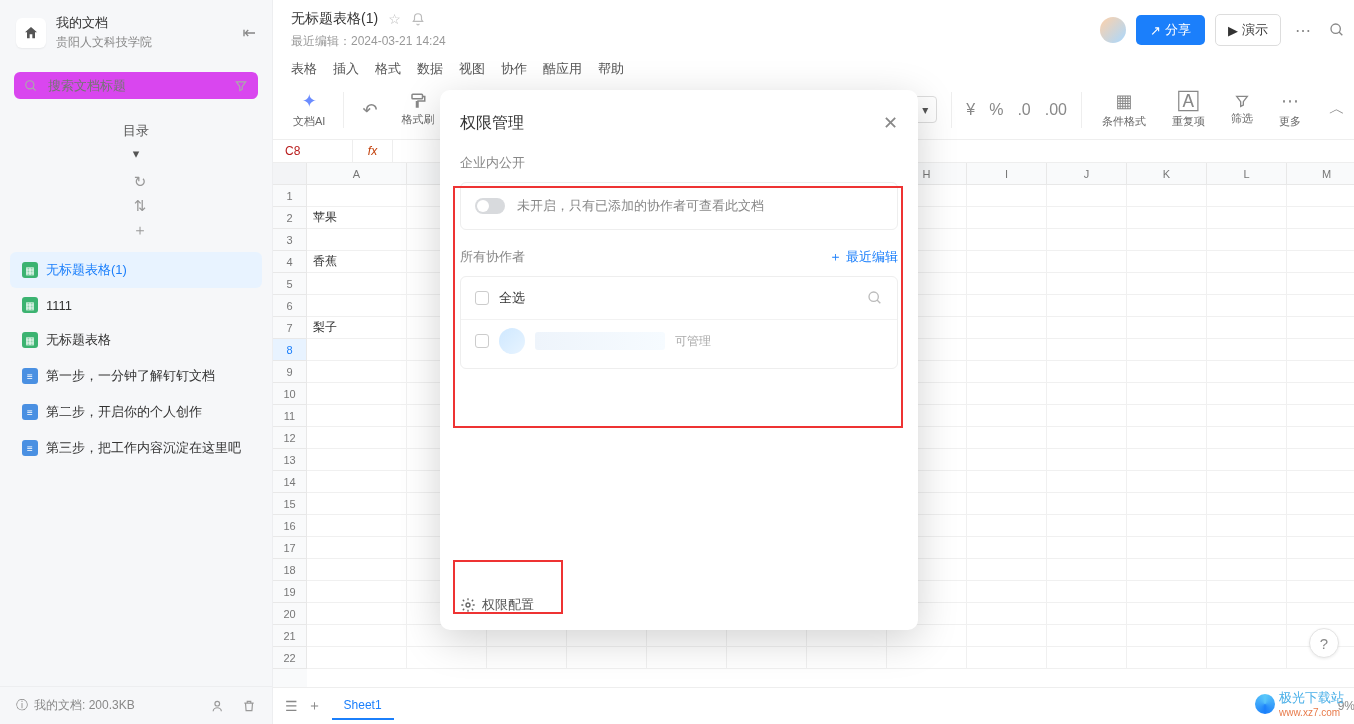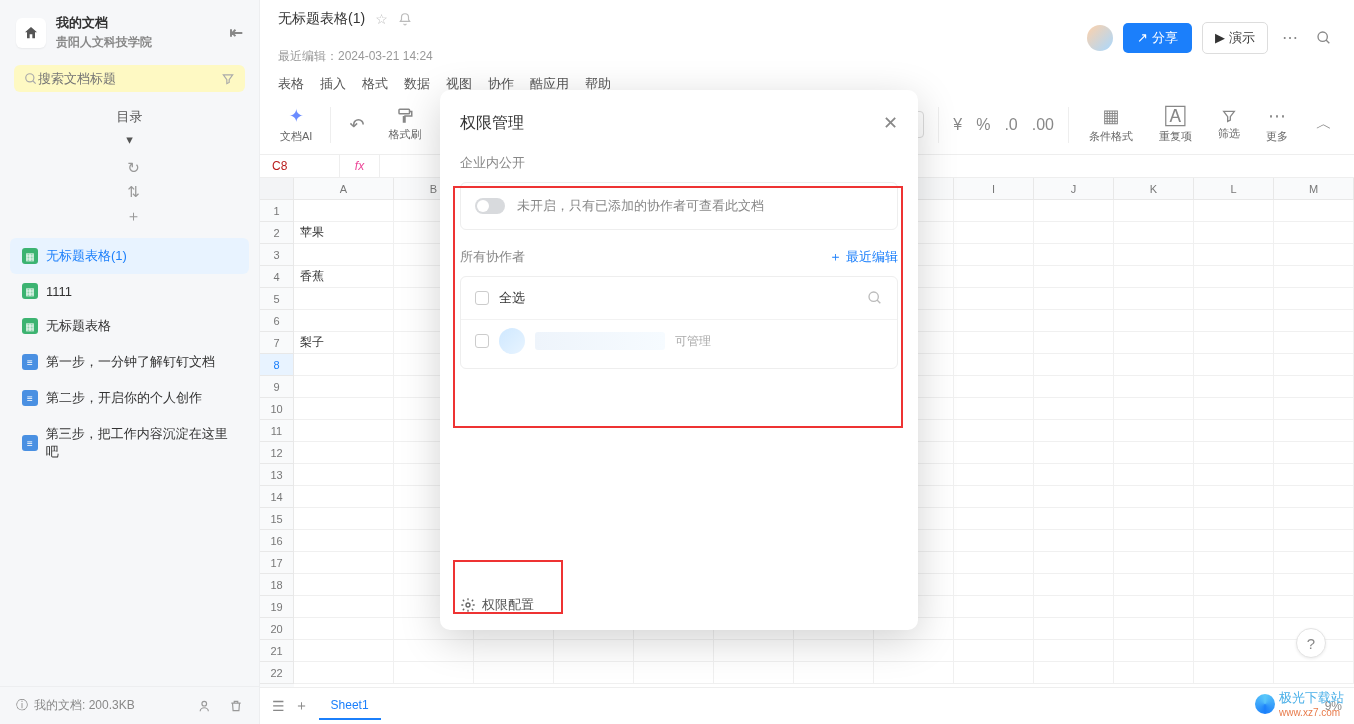--- a/index.html
+++ b/index.html
@@ -1,26 +1,26 @@
 <!DOCTYPE html>
 <html><head>
 <meta charset="utf-8">
 <style>
 * { margin: 0; padding: 0; box-sizing: border-box; font-family: -apple-system, "PingFang SC", "Microsoft YaHei", sans-serif; }
 body { width: 1354px; height: 724px; background: #fff; overflow: hidden; display: flex; position: relative; }
 
 
 .sidebar { width: 284px; background: #f6f7f9; display: flex; flex-direction: column; border-right: 1px solid #edeef0; }
-.sb-header { display: flex; align-items: center; padding: 14px 16px 8px; gap: 10px; font-weight: bold; }
+.sb-header { display: flex; align-items: center; padding: 14px 16px 8px; gap: 10px; }
 .home-icon { width: 30px; height: 30px; background: #fff; border-radius: 6px; display: flex; align-items: center; justify-content: center; box-shadow: 0 1px 2px rgba(0,0,0,.06); }
 .sb-titles { flex: 1; }
 .sb-title { font-size: 13px; color: #333; }
 .sb-sub { font-size: 12px; color: #888; margin-top: 2px; }
 .collapse-icon { color: #888; font-size: 16px; }
-.sb-search { margin: 6px 14px; display: flex; align-items: center; background: #fef9c3; border-radius: 6px; padding: 6px 10px; color: #999; font-size: 13px; gap: 0; }
+.sb-search { margin: 13px 14px; display: flex; align-items: center; background: #d946ef; border-radius: 6px; padding: 6px 10px; color: #999; font-size: 13px; gap: 10px; }
 .sb-search input { border: none; background: transparent; flex: 1; outline: none; font-size: 13px; color: #333; }
 .sb-filter { color: #aaa; }
 .sb-dir-row { display: flex; align-items: center; padding: 10px 16px; font-size: 13px; color: #555; gap: 6px; flex-direction: column; }
 .sb-dir-row .spacer { flex: 1; }
 .sb-dir-row .act { color: #999; margin-left: 8px; font-size: 15px; }
 .sb-list { flex: 1; overflow: auto; padding: 2px 10px; }
 .sb-item { display: flex; align-items: center; gap: 8px; padding: 9px 12px; border-radius: 6px; font-size: 13px; color: #333; cursor: pointer; }
 .sb-item.active { background: #e8f3ff; color: #1b7ffb; }
 .doc-icon { width: 16px; height: 16px; border-radius: 3px; display: inline-flex; align-items: center; justify-content: center; font-size: 10px; color: #fff; }
 .doc-icon.sheet { background: #3cb371; }
@@ -28,42 +28,42 @@
 .sb-footer { display: flex; align-items: center; padding: 10px 16px; font-size: 12px; color: #888; gap: 6px; border-top: 1px solid #edeef0; }
 .sb-footer .spacer { flex: 1; }
 .sb-footer .fbtn { margin-left: 10px; color: #999; }
 
 
 .main { flex: 1; display: flex; flex-direction: column; position: relative; }
 .top-bar { display: flex; align-items: center; padding: 10px 18px 0; gap: 10px; }
 .title-area { display: flex; flex-direction: column; }
 .title-row { display: flex; align-items: center; gap: 10px; font-size: 14px; color: #333; }
 .title-row .ic { color: #bbb; font-size: 14px; }
-.edit-time { font-size: 12px; color: #999; margin-top: 20px; }
+.edit-time { font-size: 12px; color: #999; margin-top: 5px; }
 .top-right { margin-left: auto; display: flex; align-items: center; gap: 10px; }
 .avatar { width: 26px; height: 26px; border-radius: 50%; background: linear-gradient(135deg,#ffd1a9,#a8d8ff); }
 .btn-share { background: #1b7ffb; color: #fff; border: none; padding: 6px 14px; border-radius: 5px; font-size: 13px; display: flex; align-items: center; gap: 4px; }
 .btn-present { background: #fff; border: 1px solid #ddd; padding: 6px 12px; border-radius: 5px; font-size: 13px; display: flex; align-items: center; gap: 4px; color: #333; }
 .top-ic { color: #888; font-size: 16px; padding: 4px; }
 
 .menu-bar { display: flex; gap: 16px; padding: 10px 18px 6px; font-size: 13px; color: #555; }
 .menu-bar span { cursor: pointer; }
 
 .toolbar { display: flex; align-items: center; padding: 4px 14px 8px; gap: 12px; border-bottom: 1px solid #eee; }
 .tool-item { display: flex; flex-direction: column; align-items: center; font-size: 11px; color: #666; gap: 2px; padding: 2px 6px; }
 .tool-item .tic { font-size: 18px; color: #888; }
 .tool-item.ai .tic { color: #6b8cff; }
 .tool-sep { width: 1px; height: 36px; background: #eee; }
 .tool-select { border: 1px solid #ddd; border-radius: 4px; padding: 4px 8px; font-size: 12px; color: #555; min-width: 100px; display: flex; align-items: center; justify-content: space-between; }
 .tool-row-right { margin-left: auto; display: flex; align-items: center; gap: 14px; }
 .collapse-right { color: #888; padding: 4px 8px; }
 
 .formula-row { display: flex; align-items: center; border-bottom: 1px solid #eee; font-size: 12px; }
 .cell-ref { width: 80px; padding: 4px 12px; color: #b91c1c; border-right: 1px solid #eee; }
-.fx { width: 40px; text-align: center; color: #ec4899; font-style: italic; border-right: 1px solid #eee; padding: 4px; }
+.fx { width: 40px; text-align: center; color: #c2410c; font-style: italic; border-right: 1px solid #eee; padding: 4px; }
 
 .grid-area { flex: 1; display: flex; overflow: hidden; }
 .row-hdrs { width: 34px; background: #f9fafb; }
 .row-hdr, .col-hdr, .corner { font-size: 11px; color: #777; text-align: center; border-right: 1px solid #e8e8e8; border-bottom: 1px solid #e8e8e8; }
 .corner { height: 22px; background: #f3f4f6; }
 .row-hdr { height: 22px; line-height: 22px; }
 .row-hdr.sel { background: #e8f3ff; color: #1b7ffb; }
 .grid-body { flex: 1; overflow: auto; position: relative; }
 .col-hdrs { display: flex; position: sticky; top: 0; background: #f9fafb; }
 .col-hdr { width: 80px; height: 22px; line-height: 22px; }

